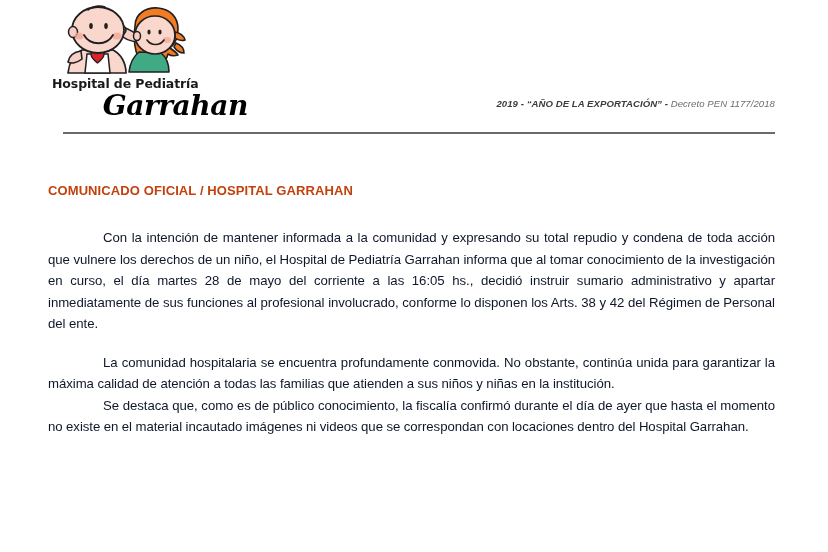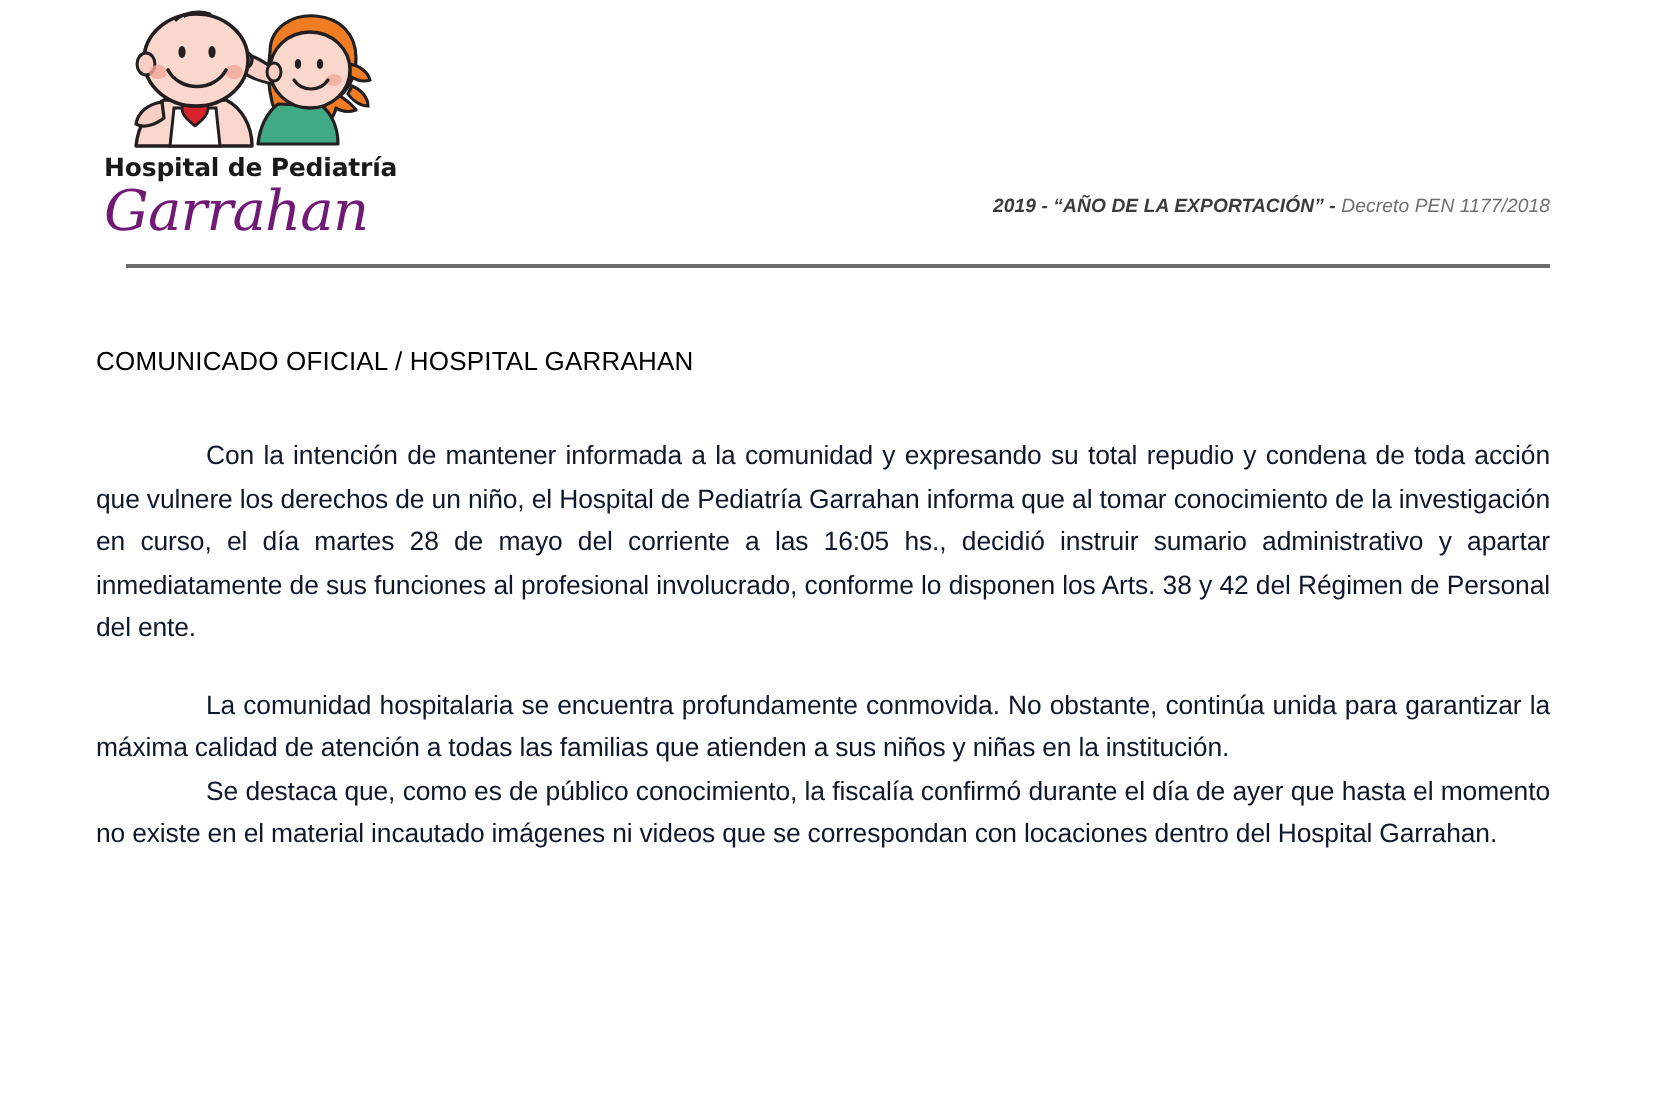--- a/index.html
+++ b/index.html
@@ -58,26 +58,27 @@
     font-weight: bold;
     letter-spacing: -0.1px;
     color: #1a1a1a;
     line-height: 14px;
     white-space: nowrap;
   }
 
   .logo-line2 {
     font-family: "DejaVu Serif", serif;
     font-size: 28px;
-    font-weight: normal;
+    font-weight: bold;
     font-style: italic;
     letter-spacing: -0.4px;
-    color: #701a75;
+    color: #000000;
     line-height: 30px;
     white-space: nowrap;
+    text-align: right;
   }
 
   .motto {
     position: absolute;
     right: 53px;
     top: 98px;
     font-size: 9.6px;
     color: #58595b;
     white-space: nowrap;
     letter-spacing: 0.05px;
@@ -110,24 +111,24 @@
   }
 
   .doc-date {
     font-size: 13px;
     font-weight: bold;
     color: #1a1a1a;
     line-height: 16px;
   }
 
   .doc-title {
-    margin-top: 18px;
+    margin-top: 28px;
     font-size: 13px;
-    font-weight: normal;
-    color: #000000;
+    font-weight: bold;
+    color: #c2410c;
     line-height: 16px;
     letter-spacing: 0.1px;
   }
 
   .paragraphs {
     margin-top: 28px;
   }
 
   p.para {
     margin: 0 0 17px 0;

